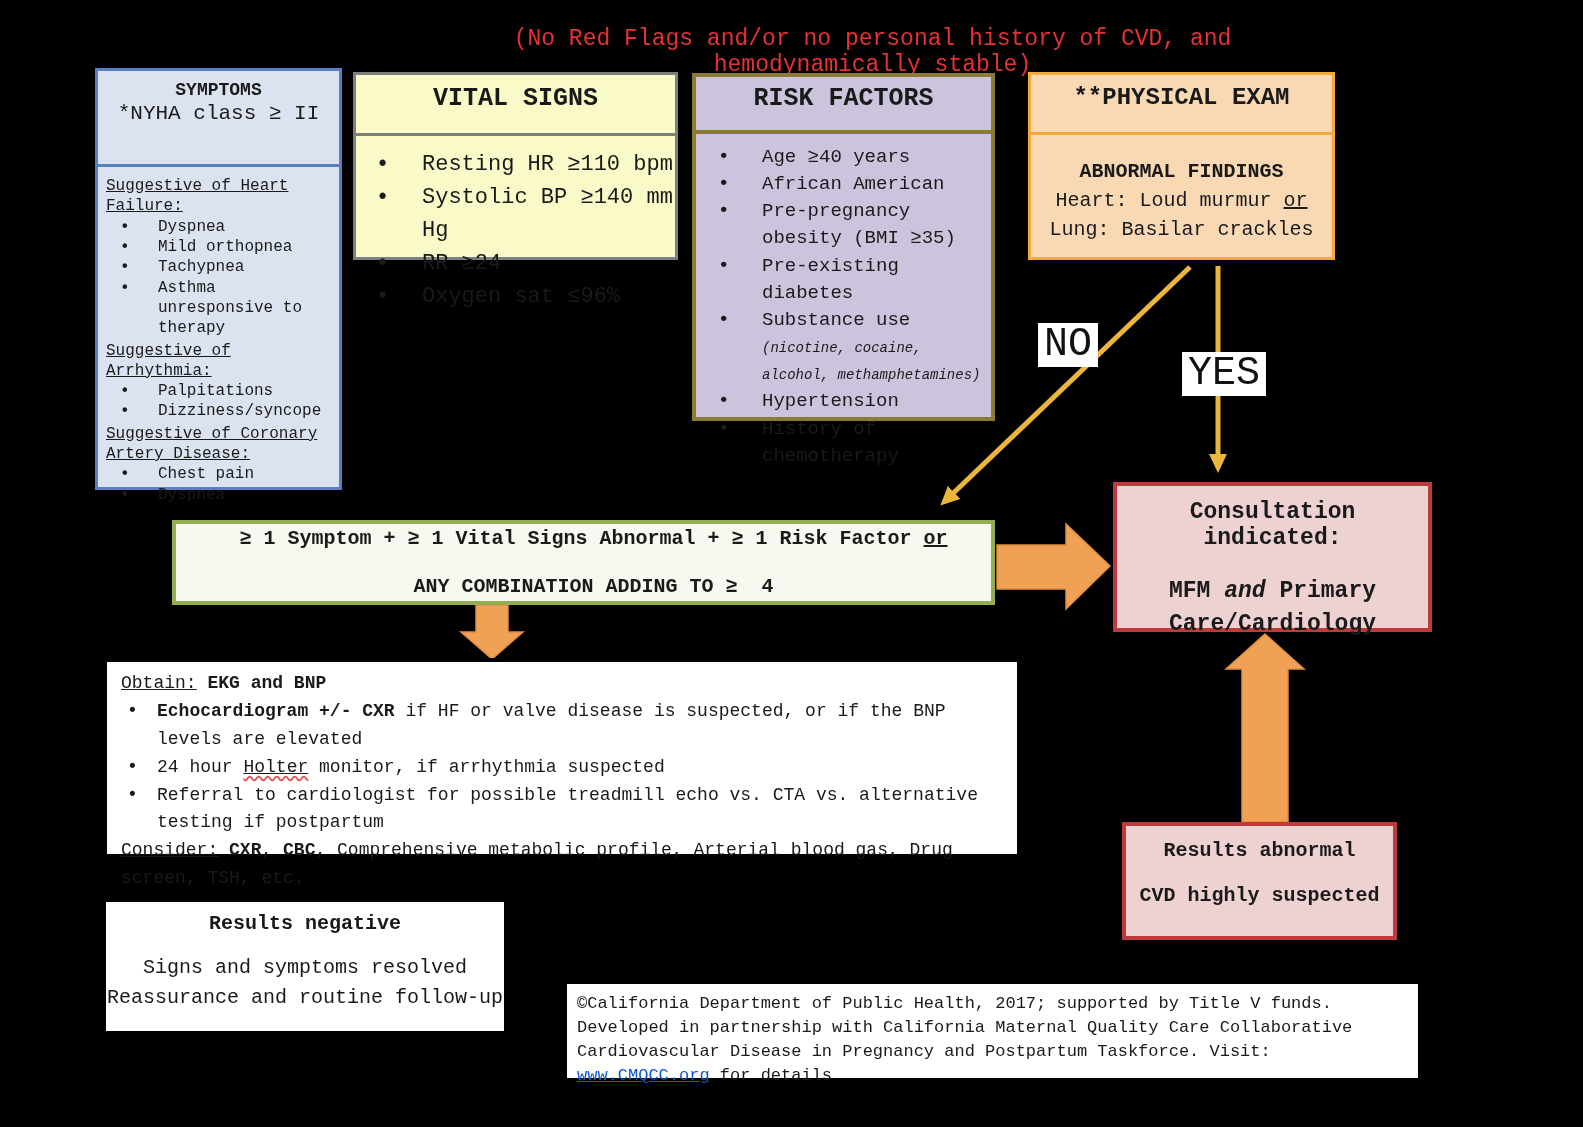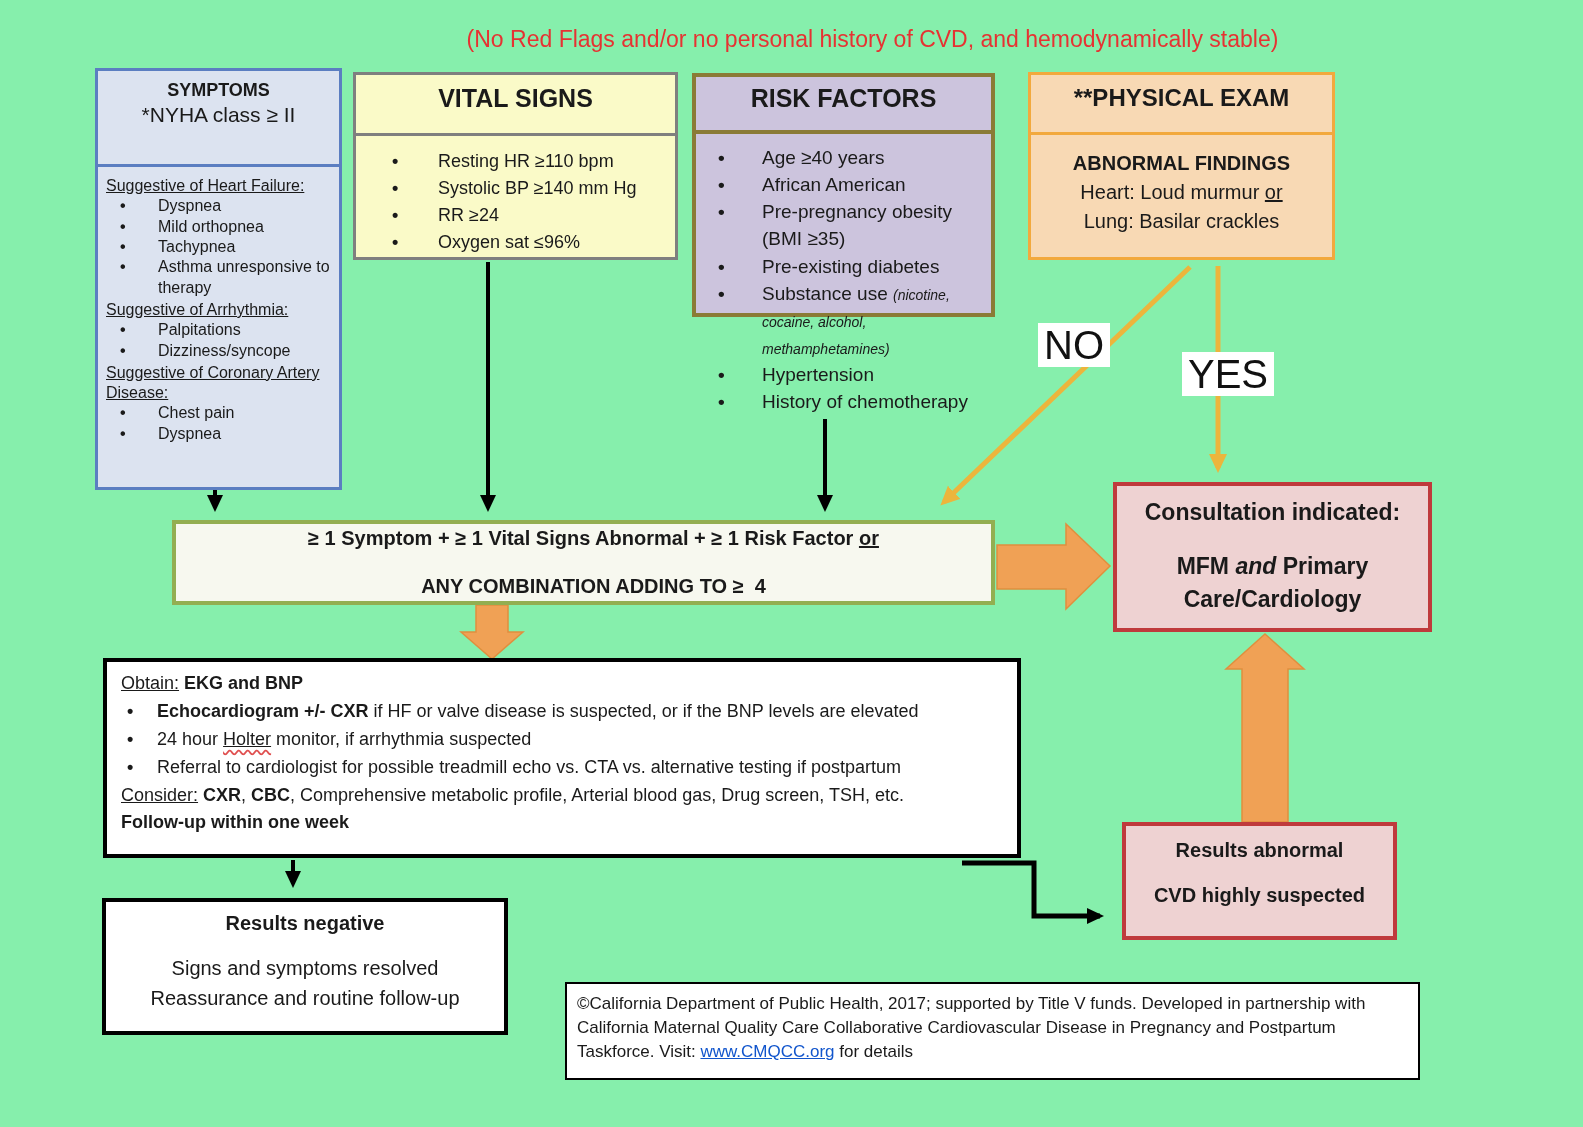--- a/index.html
+++ b/index.html
@@ -1,18 +1,18 @@
 <!DOCTYPE html>
 <html><head>
 <meta charset="utf-8">
 <style>
   html,body{margin:0;padding:0;background:#fff;}
   #canvas{
-    position:relative;width:1583px;height:1127px;background:#86efac;overflow:hidden;
-    font-family:Liberation Sans, sans-serif;color:#1a1a1a;
+    position:relative;width:1583px;height:1127px;background:#000000;overflow:hidden;
+    font-family:Liberation Mono, monospace;color:#1a1a1a;
   }
   .abs{position:absolute;box-sizing:border-box;}
   .node{position:absolute;box-sizing:border-box;}
   .u{text-decoration:underline;}
   .wavy{text-decoration:underline wavy #e05050;text-underline-offset:4px;}
   ul{margin:0;padding:0;list-style:none;}
   li{position:relative;}
   li::before{content:"\2022";position:absolute;font-weight:bold;}
 
   
@@ -24,36 +24,36 @@
   #symptoms .head .h1{font-size:18px;font-weight:bold;}
   #symptoms .head .h2{font-size:21px;margin-top:2px;}
   #symptoms .body{padding:7px 8px;font-size:16px;line-height:1.27;}
   #symptoms .sec{text-decoration:underline;margin-top:2px;}
   #symptoms li{padding-left:52px;}
   #symptoms li::before{left:14px;}
 
   
   #vital{left:353px;top:72px;width:325px;height:188px;background:#fafac8;border:3px solid #7f7f7f;}
   #vital .head{height:49px;border-bottom:3px solid #7f7f7f;text-align:center;font-size:25px;font-weight:bold;padding-top:9px;}
-  #vital .body{padding:12px 16px;font-size:18px;line-height:1.5;}
+  #vital .body{padding:12px 0;font-size:22px;line-height:1.5;}
   #vital li{padding-left:66px;}
   #vital li::before{left:20px;}
 
   
-  #risk{left:692px;top:73px;width:303px;height:244px;background:#ccc4dd;border:4px solid #8a7b36;}
+  #risk{left:692px;top:73px;width:303px;height:348px;background:#ccc4dd;border:4px solid #8a7b36;}
   #risk .head{height:46px;border-bottom:4px solid #8a7b36;text-align:center;font-size:25px;font-weight:bold;padding-top:7px;}
   #risk .body{padding:10px 4px;font-size:19px;line-height:1.43;}
   #risk li{padding-left:62px;}
   #risk li::before{left:18px;}
   #risk .detail{font-style:italic;font-size:14px;}
 
   
   #exam{left:1028px;top:72px;width:307px;height:188px;background:#f8d9b4;border:3px solid #f2a93d;}
   #exam .head{height:48px;border-bottom:3px solid #f2a93d;text-align:center;font-size:24px;font-weight:bold;padding-top:9px;}
-  #exam .body{padding-top:14px;text-align:center;font-size:20px;line-height:1.45;}
+  #exam .body{padding-top:22px;text-align:center;font-size:20px;line-height:1.45;}
   #exam .ft{font-weight:bold;}
 
   
   #criteria{left:172px;top:520px;width:823px;height:85px;background:#f7f8ef;border:4px solid #93ae51;
     display:flex;flex-direction:column;justify-content:space-between;align-items:center;
     font-weight:bold;font-size:20px;line-height:1.45;padding-left:20px;}
   #criteria .pre{white-space:pre-wrap;}
 
   
   #consult{left:1113px;top:482px;width:319px;height:150px;background:#eed2d2;border:4px solid #bf3a3c;

